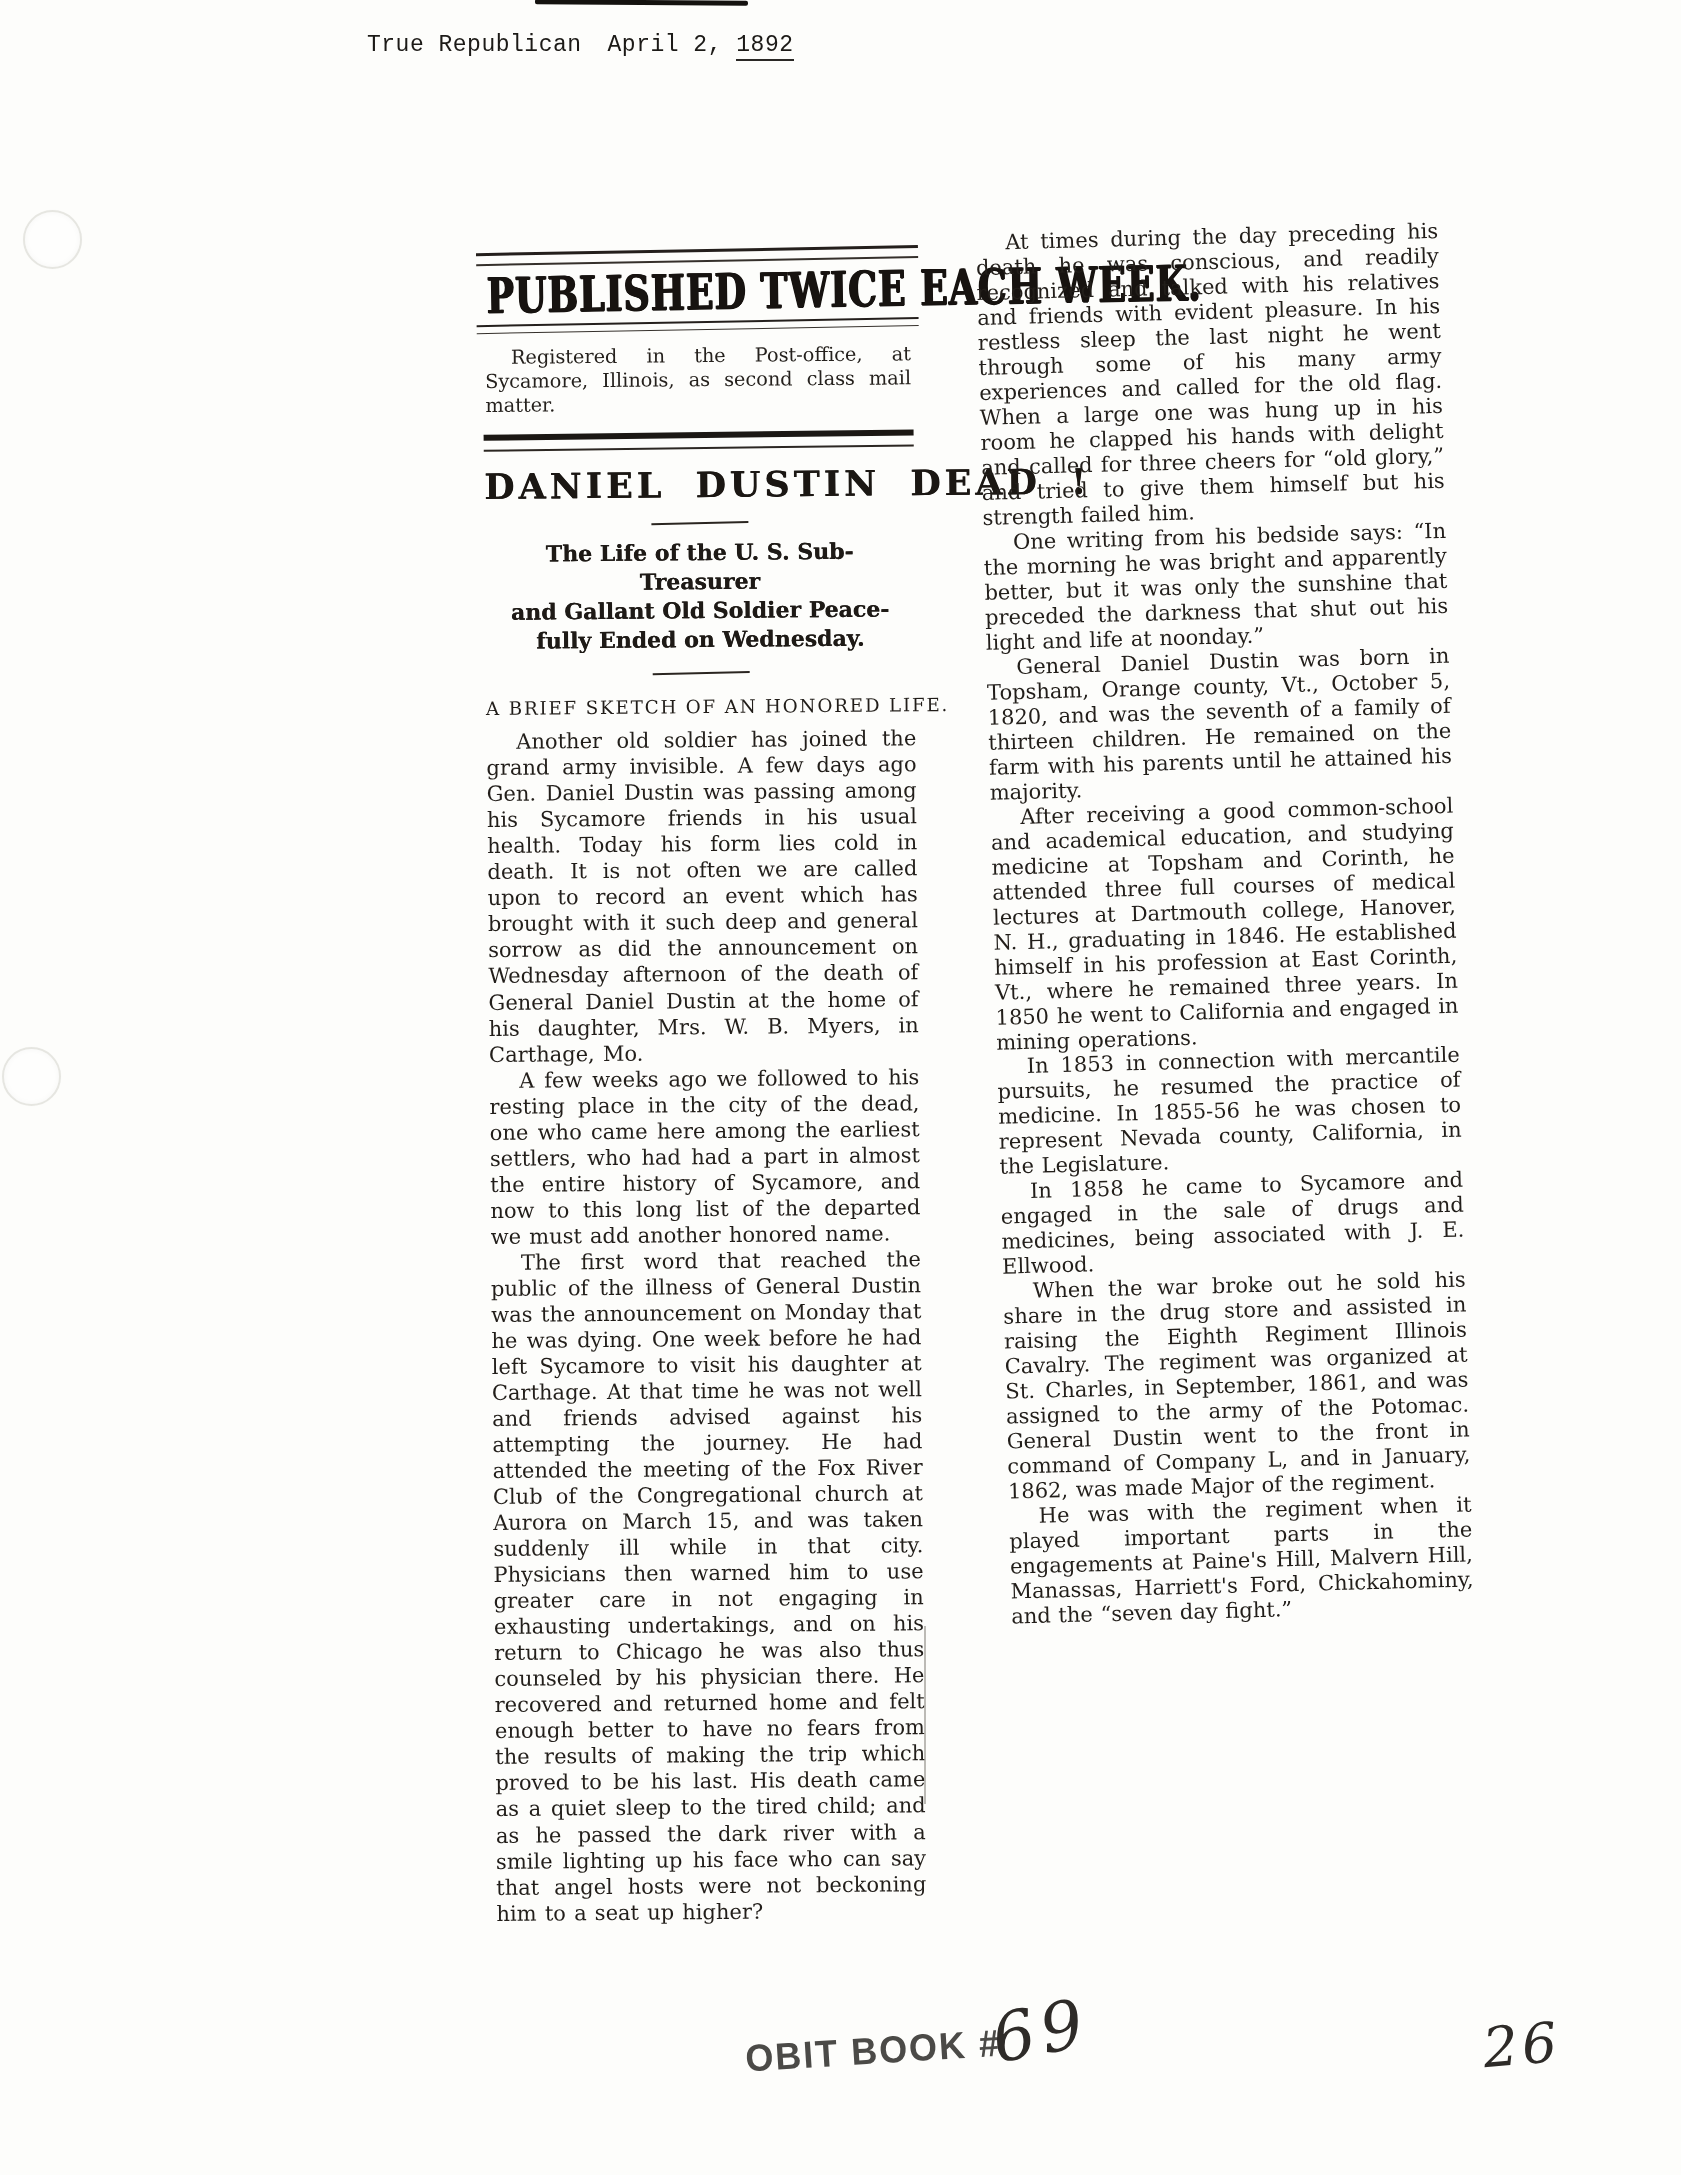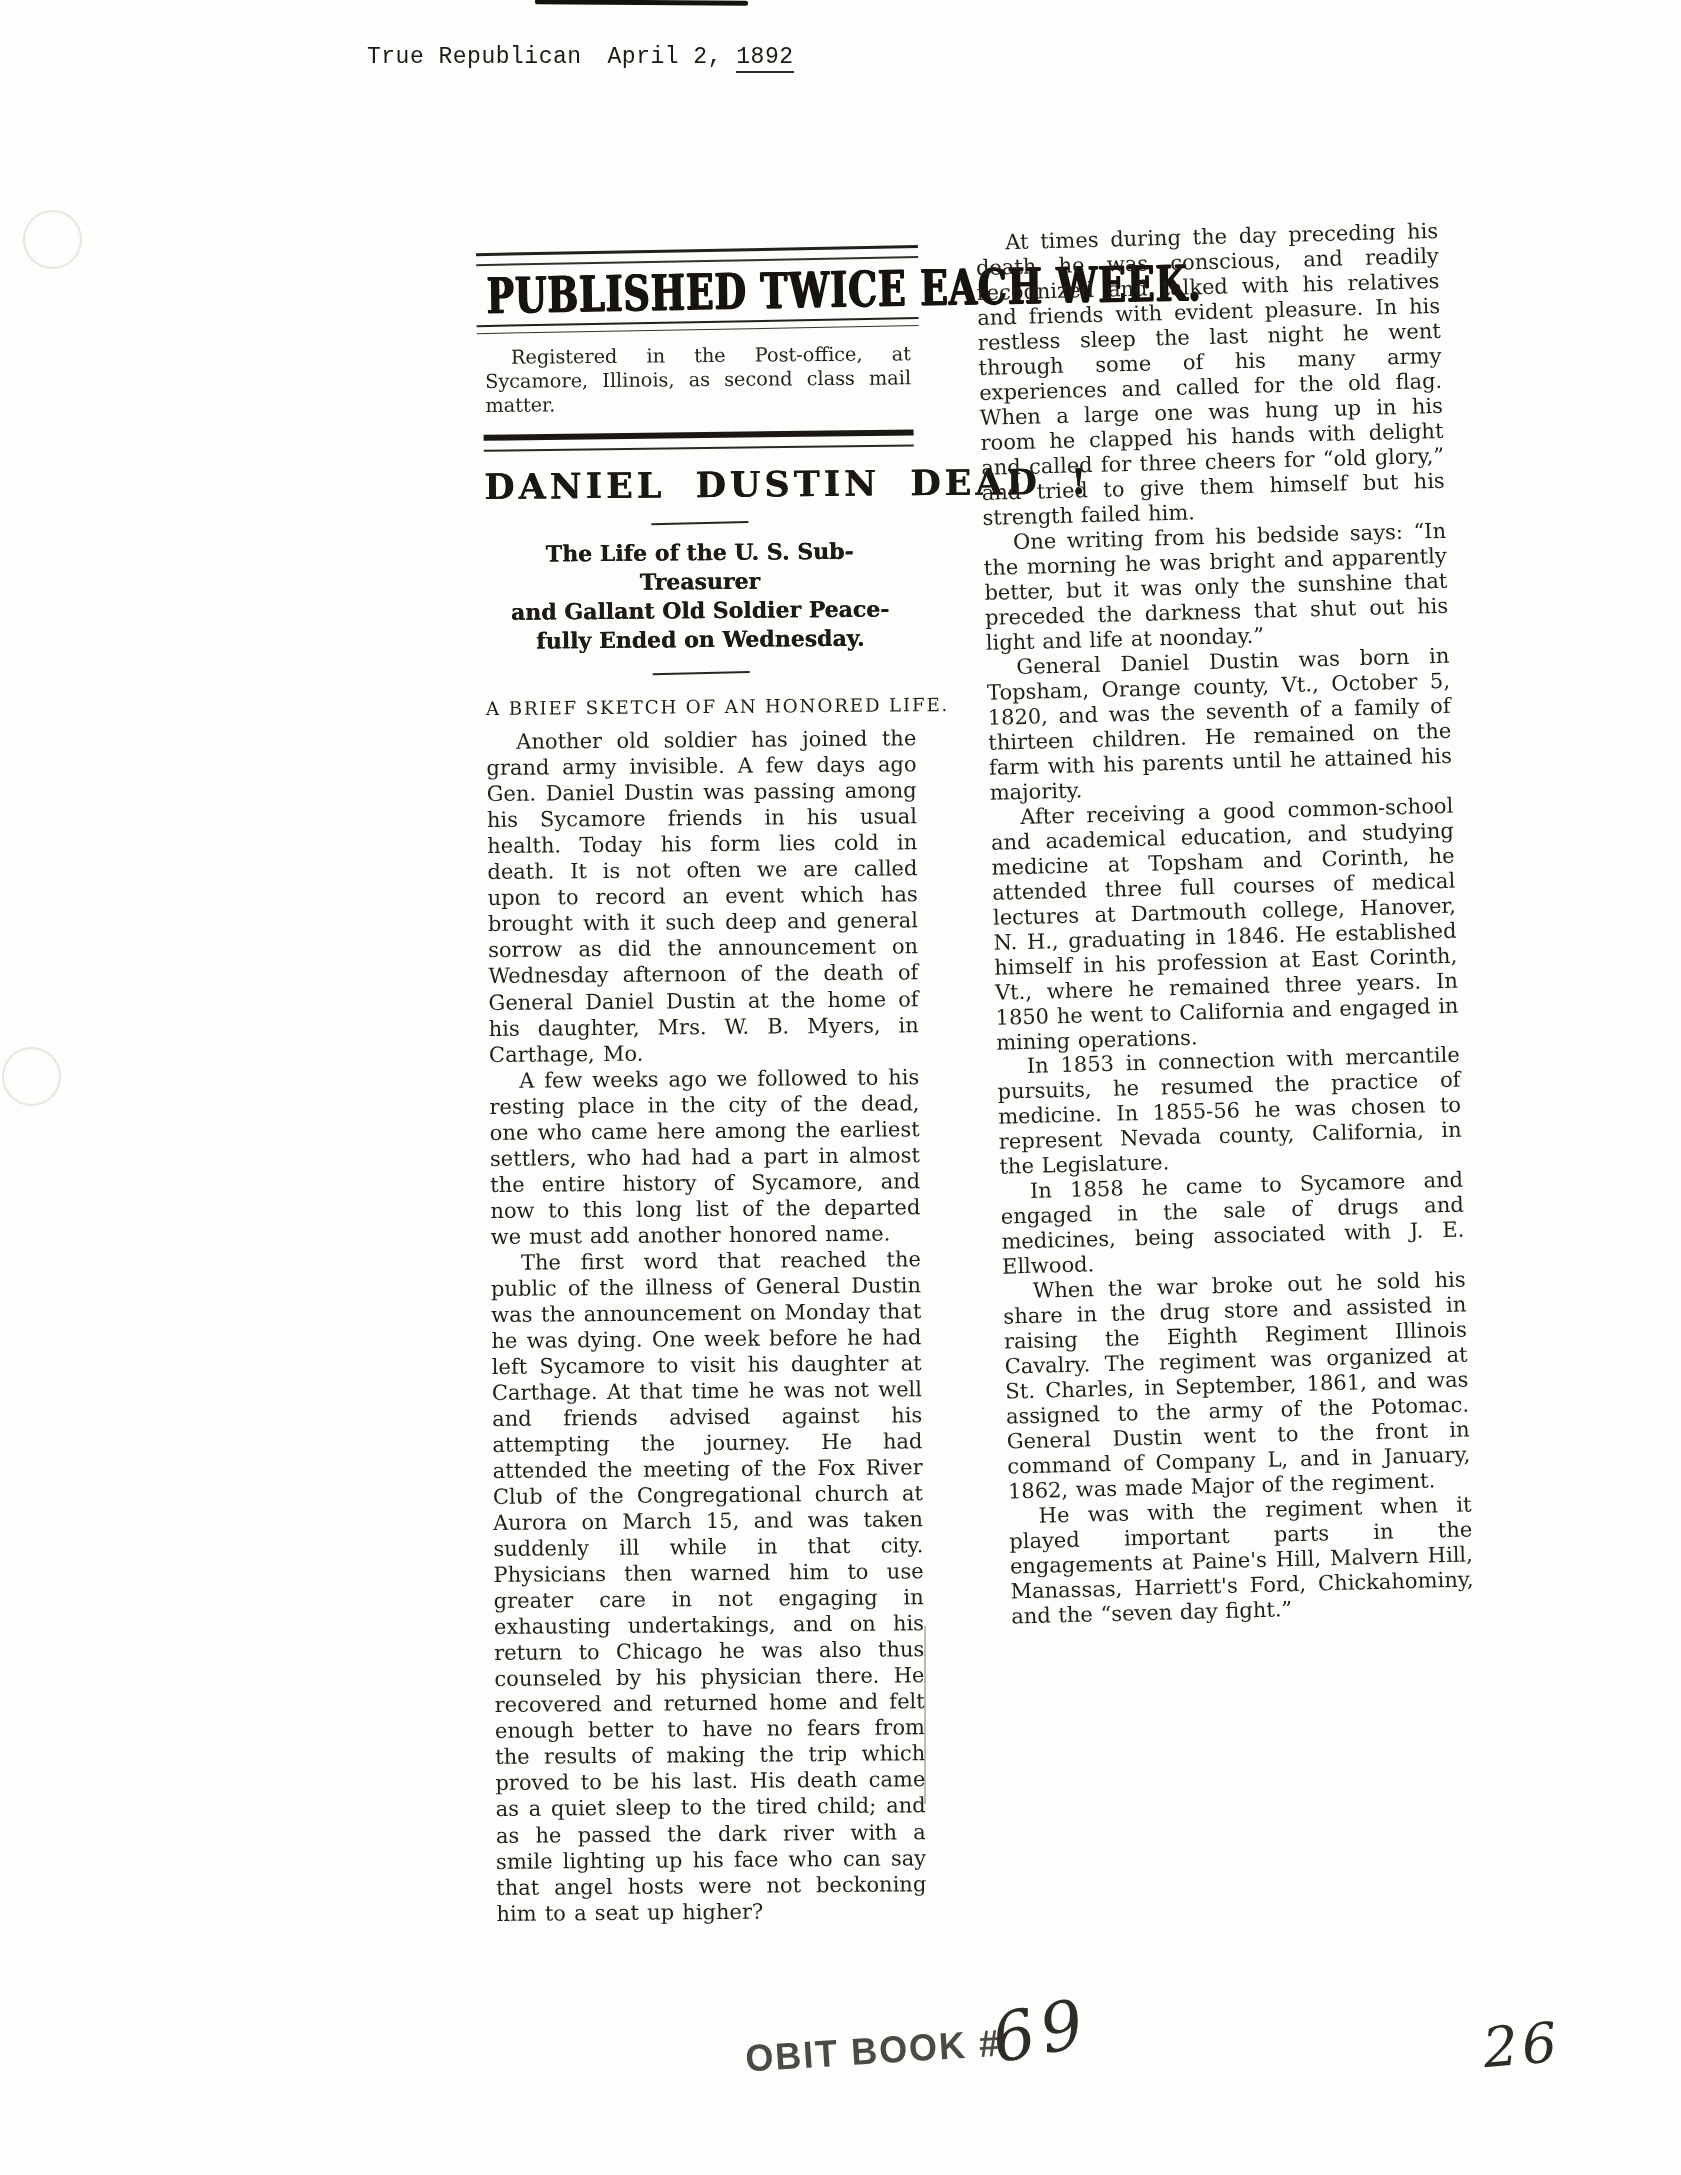--- a/index.html
+++ b/index.html
@@ -22,21 +22,21 @@
     box-shadow:inset 0 0 6px rgba(0,0,0,.035), 0 0 2px rgba(0,0,0,.02);
   }
   .hole-1{left:23px;top:210px;}
   .hole-2{left:2px;top:1047px;}
   .col-divider{
     position:absolute;left:924px;top:1626px;width:2px;height:178px;
     background:#9a968f;opacity:.65;
   }
   
   .typed-header{
-    position:absolute;left:367px;top:44px;
+    position:absolute;left:367px;top:32px;
     font-family:"Liberation Mono", monospace;
     font-size:23px;letter-spacing:0.5px;color:#1c1a17;
     white-space:nowrap;
   }
   .typed-header .gap{display:inline-block;width:26px;}
   .underlined-year{border-bottom:2px solid #2a2825;padding-bottom:1px;}
   
   .left-col{
     position:absolute;left:482px;top:251px;width:430px;
     transform:rotate(-.5deg);transform-origin:left top;

